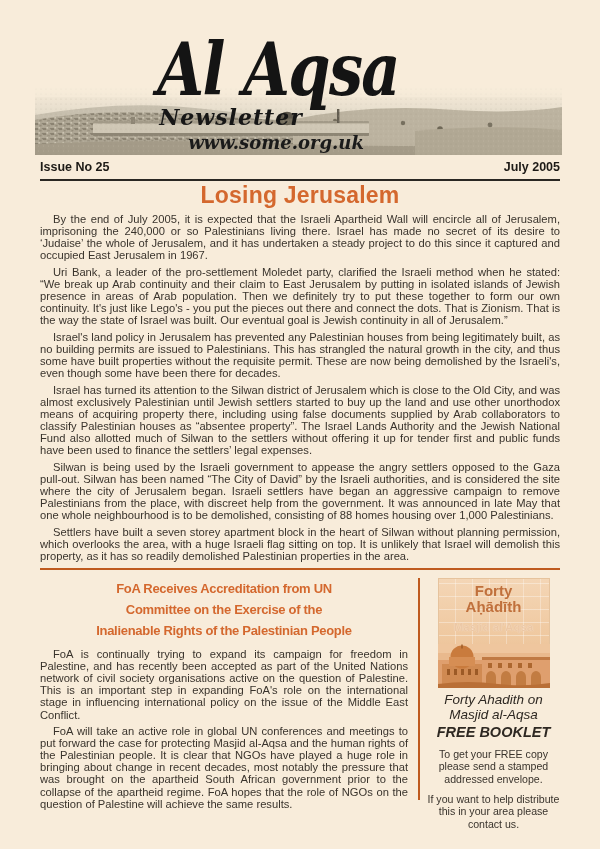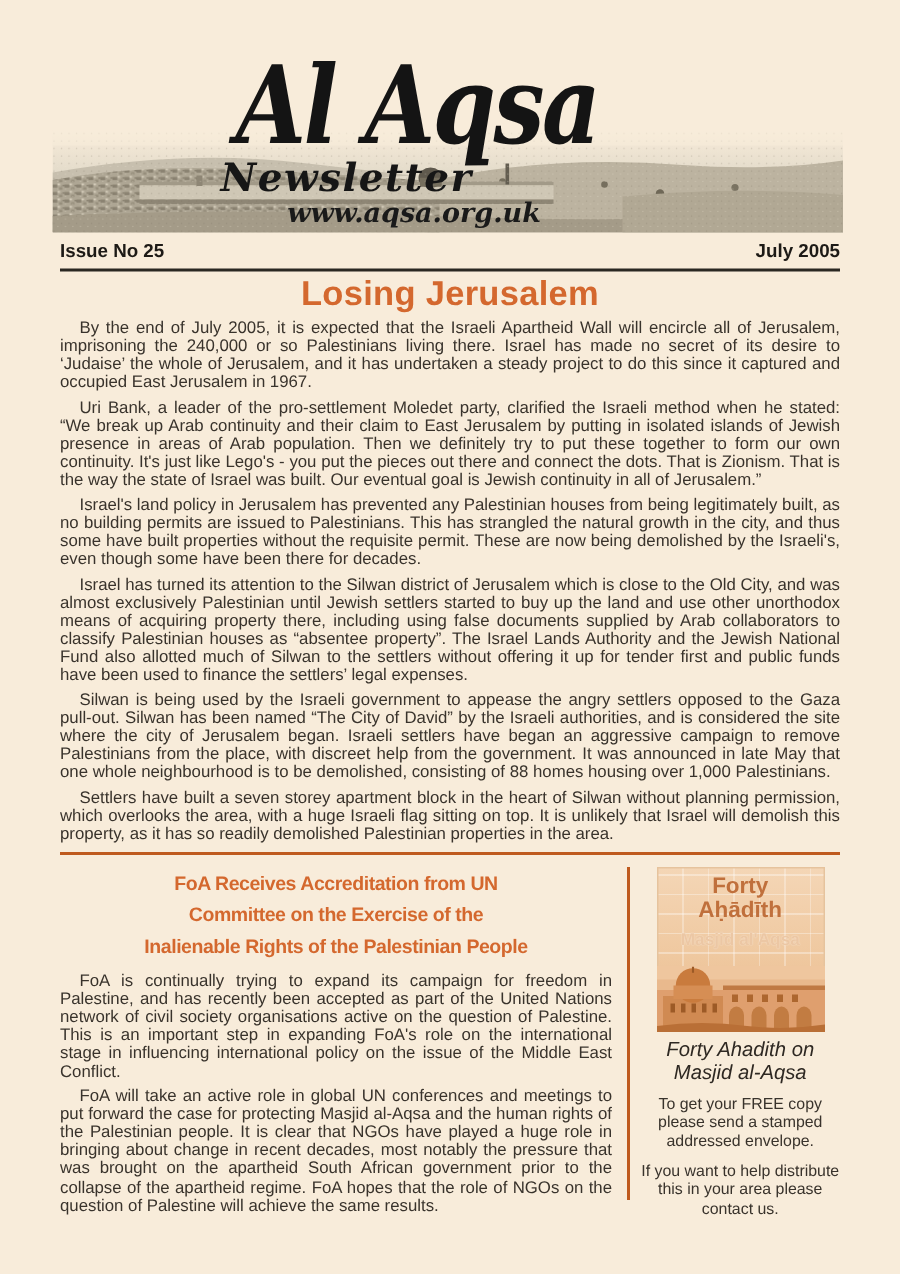--- a/index.html
+++ b/index.html
@@ -9,21 +9,21 @@
   
   .masthead{position:relative;height:158px;}
   .photo{position:absolute;left:35px;top:87px;width:527px;height:68px;}
   .photo svg{display:block;width:100%;height:100%;}
   .mast-title{position:absolute;top:34px;left:0;right:44px;text-align:center;
     font-family:"DejaVu Serif","Liberation Serif",serif;font-style:italic;font-weight:bold;
     font-size:72px;line-height:1;letter-spacing:-2px;color:#141414;
     transform:scaleX(.84);transform-origin:50% 50%;white-space:nowrap;}
   .mast-sub{position:absolute;top:106px;left:0;width:462px;text-align:center;
     font-family:"DejaVu Serif","Liberation Serif",serif;font-style:italic;font-weight:bold;
-    font-size:26px;line-height:1;letter-spacing:1px;color:#161616;}
+    font-size:22px;line-height:1;letter-spacing:1px;color:#161616;}
   .mast-url{position:absolute;top:134px;left:0;width:552px;text-align:center;
     font-family:"DejaVu Serif","Liberation Serif",serif;font-style:italic;font-weight:bold;
     font-size:18px;line-height:1;color:#1a1a1a;}
 
   
   .issue-line{position:relative;margin:2px 40px 0;height:16px;font-weight:bold;font-size:12.5px;color:#1d1a16;}
   .issue-no{position:absolute;left:0;top:0;}
   .issue-freq{position:absolute;left:148px;width:150px;text-align:center;top:0;}
   .issue-date{position:absolute;right:0;top:0;}
   .rule-black{margin:3px 40px 0;border-top:2px solid #2a2722;height:0;}
@@ -109,21 +109,21 @@
         <rect x="245" y="31.5" width="14.5" height="6" fill="#756e5d"></rect>
         <rect x="302" y="22" width="2.4" height="14" fill="#635d50"></rect>
         <path d="M0,57 Q120,51 250,57 Q390,62 527,55 L527,68 L0,68 Z" fill="#a49b88"></path>
         <path d="M380,44 Q460,37 527,43 L527,68 L380,68 Z" fill="#b1a894"></path>
         <rect width="527" height="68" fill="url(#grain)"></rect>
         <rect width="527" height="10" fill="#f8ecda" opacity="0.55"></rect>
       </svg>
     </div>
     <div class="mast-title">Al Aqsa</div>
     <div class="mast-sub">Newsletter</div>
-    <div class="mast-url">www.aqsa.org.uk</div>
+    <div class="mast-url">www.some.org.uk</div>
   </header>
 
   <div class="issue-line">
     <span class="issue-no">Issue No 25</span>
     <span class="issue-date">July 2005</span>
   </div>
   <div class="rule-black"></div>
 
   <section class="article1">
     <h1>Losing Jerusalem</h1>
@@ -187,18 +187,19 @@
               <rect x="23" y="25" width="3" height="6"></rect>
               <rect x="30" y="25" width="3" height="6"></rect>
               <rect x="37" y="25" width="3" height="6"></rect>
             </g>
             <path d="M0,40 Q30,36 60,40 T112,39 L112,44 L0,44 Z" fill="#c9ископ3b" opacity="0"></path>
             <path d="M0,40 Q30,36 60,40 Q86,43 112,39 L112,44 L0,44 Z" fill="#b96f36"></path>
           </svg>
         </div>
       </div>
       <div class="caption">Forty Ahadith on Masjid al-Aqsa</div>
+      <div class="free">FREE BOOKLET</div>
       <p class="note">To get your FREE copy please send a stamped addressed envelope.</p>
       <p class="note">If you want to help distribute this in your area please contact us.</p>
     </aside>
 
   </section>
 </div>
 
 </body></html>

